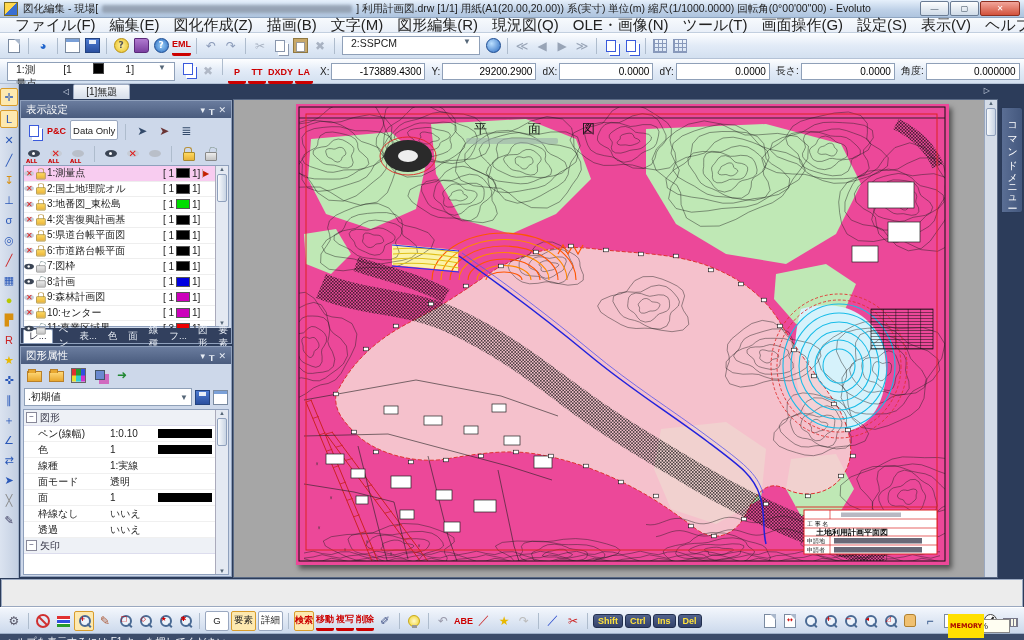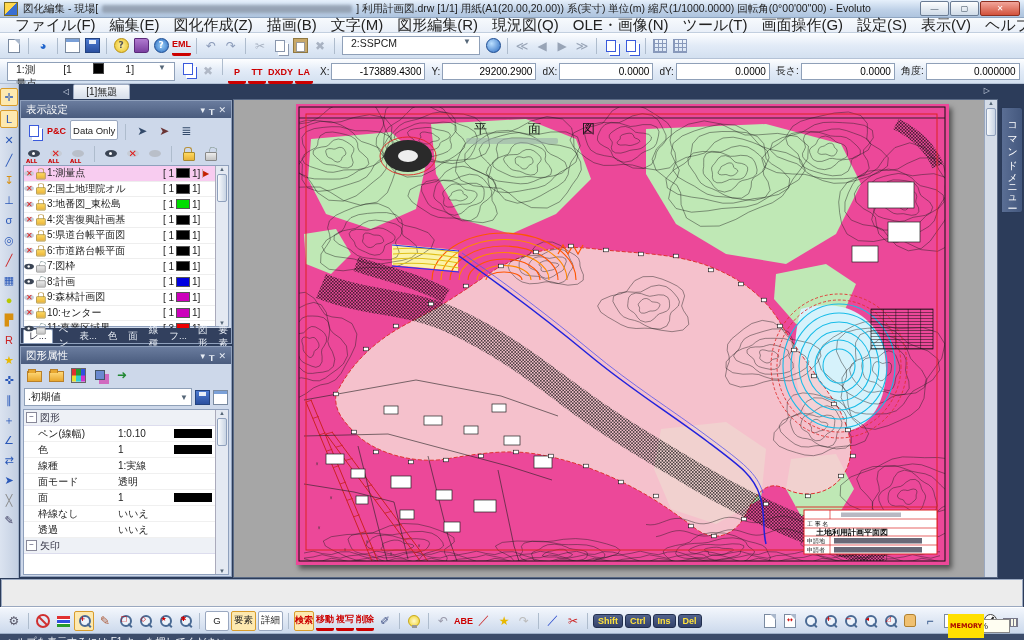--- a/index.html
+++ b/index.html
@@ -123,21 +123,21 @@
   #ptabs{display:flex;align-items:flex-end;background:#32405e;height:15px;padding-left:2px;gap:1px;}
   .ptab{color:#e8edf5;font-size:9.5px;padding:0 5px;height:13px;display:flex;align-items:center;}
   .ptab.sel{background:#fff;color:#223;border:1px solid #8fa0bc;border-bottom:none;border-radius:2px 2px 0 0;}
   
   #presetrow{display:flex;align-items:center;padding:2px 3px;gap:3px;}
   #presetcombo{flex:1;background:#fff;border:1px solid #8fa0b8;height:16px;display:flex;align-items:center;padding:0 3px;font-size:10px;}
   #propgrid{background:#fff;border:1px solid #8fa0bc;margin:1px 2px;flex:1;display:flex;}
   #proprows{flex:1;min-width:0;font-size:10px;}
   .pgroup{display:flex;align-items:center;height:15px;background:#eef1f6;border-bottom:1px solid #dde;padding-left:2px;gap:3px;color:#334;}
   .pgbox{width:9px;height:9px;border:1px solid #889;background:#fff;font-size:8px;line-height:7px;text-align:center;color:#446;}
-  .prow{display:flex;align-items:center;height:15px;border-bottom:1px solid #f0f0f0;padding-left:14px;gap:8px;}
+  .prow{display:flex;align-items:center;height:15px;border-bottom:1px solid #f0f0f0;padding-left:14px;}
   .plabel{width:72px;overflow:hidden;white-space:nowrap;}
   .pval{width:48px;white-space:nowrap;}
   .pbar{flex:1;height:9px;background:#000;margin-right:3px;}
   
   #canvaswrap{flex:1;background:#a6a6a6;position:relative;overflow:hidden;border:1px solid #5a6a85;}
   #paper{position:absolute;left:62px;top:4px;width:653px;height:461px;background:#ec4899;box-shadow:3px 4px 5px rgba(0,0,0,.5);}
   #cscroll{position:absolute;right:0;top:0;bottom:0;width:12px;background:#d4dce8;border-left:1px solid #9aa8c0;
     display:flex;flex-direction:column;align-items:center;font-size:6px;color:#567;}
   #rightdock{width:26px;background:#2c3c5a;position:relative;}
   #cmdtab{position:absolute;top:8px;left:3px;writing-mode:vertical-rl;background:linear-gradient(90deg,#5a6e94,#44587e);

